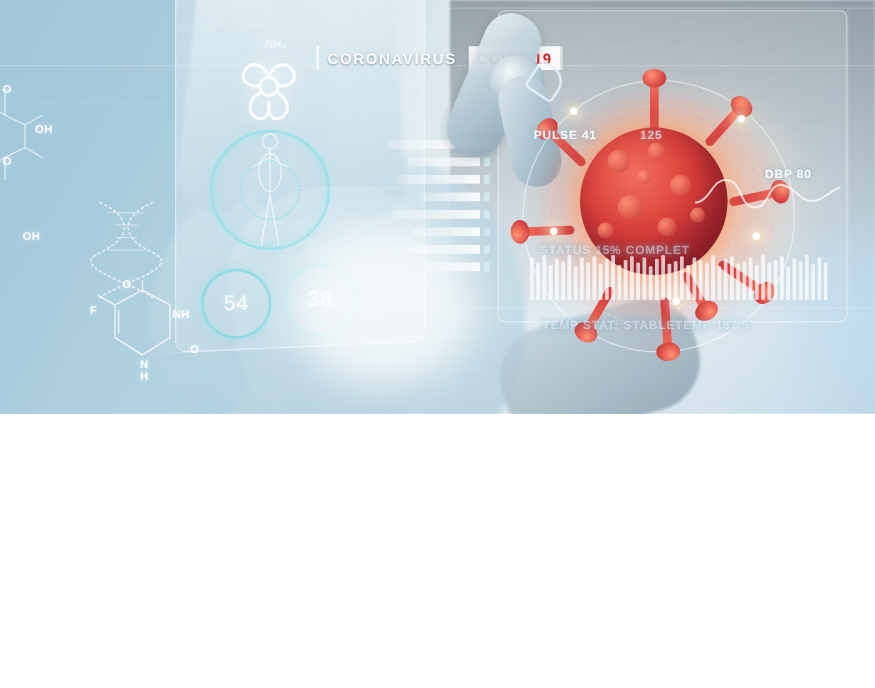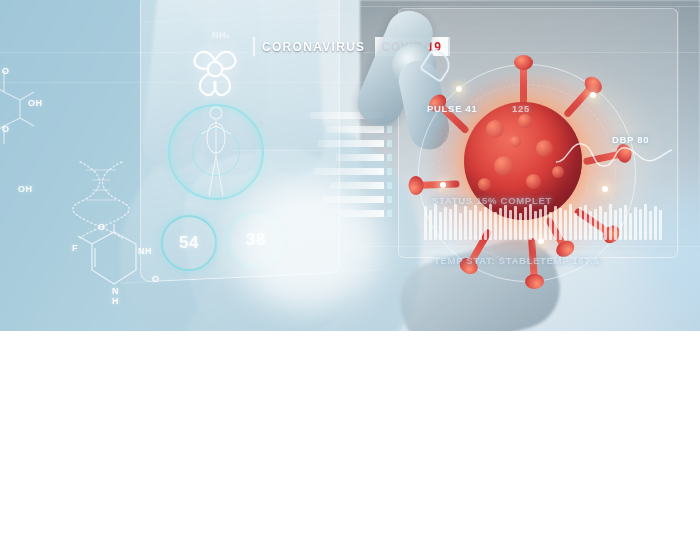--- a/index.html
+++ b/index.html
@@ -119,21 +119,21 @@
   }
   
   .gauge{
     position:absolute;
     width:56px; height:56px;
     border-radius:50%;
     border:2.5px solid rgba(135,218,226,.85);
     box-shadow:0 0 7px rgba(140,225,232,.5);
     display:flex; align-items:center; justify-content:center;
     color:rgba(255,255,255,.92);
-    font-size:17px; font-weight:700; letter-spacing:.5px;
+    font-size:17px; font-weight:400; letter-spacing:.5px;
     text-shadow:0 0 5px rgba(255,255,255,.6);
   }
   .g1{left:161px; top:215px;}
   .g2{left:228px; top:212px; border-color:rgba(180,232,238,.7);}
 
   
   .chem{position:absolute; opacity:.85;}
   .chem-label{
     position:absolute;
     color:rgba(255,255,255,.9);

